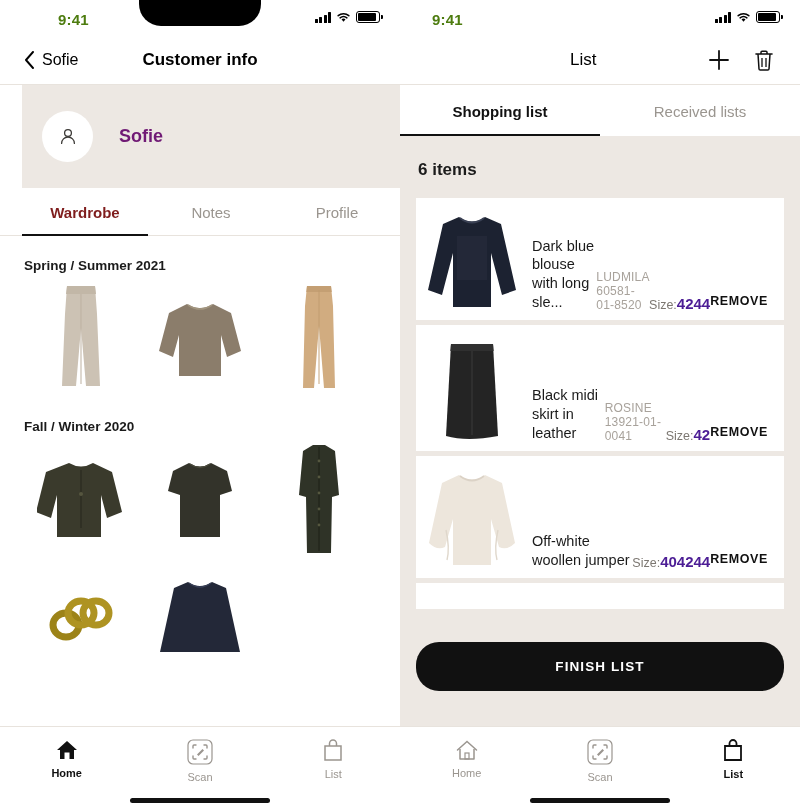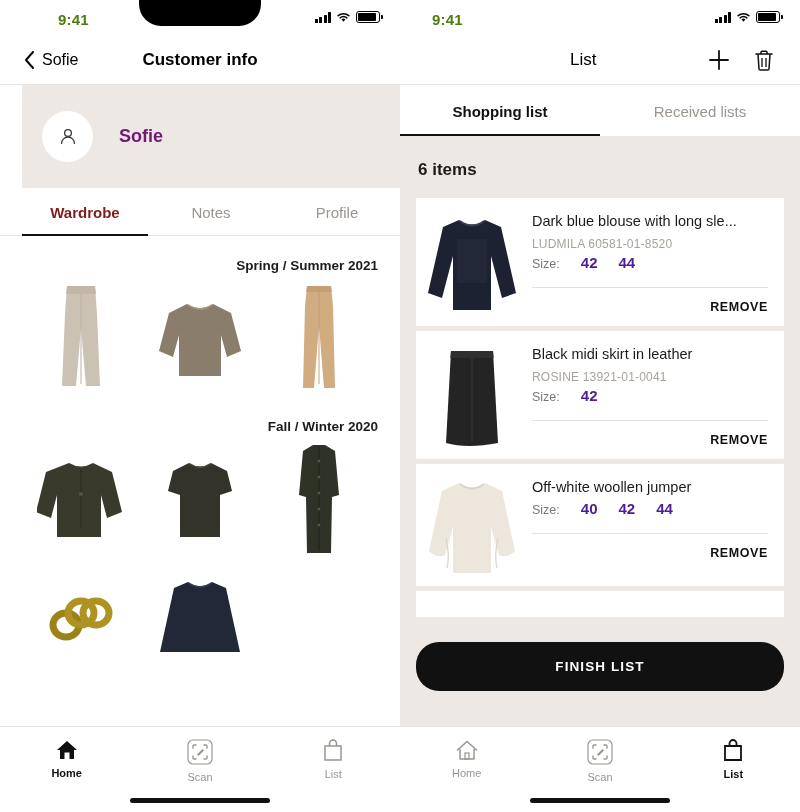--- a/index.html
+++ b/index.html
@@ -75,21 +75,21 @@
   
   .tabs { display: flex; background: #fff; border-bottom: 1px solid #E8E3DD; padding-left: 22px; }
   .tab {
     flex: 1; text-align: center; padding: 16px 0 13px;
     font-size: 15px; color: #9A958F; cursor: pointer;
     border-bottom: 2.5px solid transparent; margin-bottom: -1px;
   }
   .tab.active { color: #7f1d1d; font-weight: bold; border-bottom-color: #111; }
 
   
-  .wardrobe { background: #fff; padding: 22px 22px 0 22px; height: 455px; overflow: hidden; text-align: right; }
+  .wardrobe { background: #fff; padding: 22px 22px 0 22px; height: 455px; overflow: hidden; }
   .season-title { font-size: 13.5px; font-weight: bold; color: #1b1b1b; margin: 0 0 6px 2px; }
   .season-title.second { margin-top: 22px; }
   .garment-grid { display: grid; grid-template-columns: repeat(3, 1fr); }
   .garment { height: 118px; display: flex; align-items: center; justify-content: center; cursor: pointer; }
   .garment svg { display: block; }
 
   
   .list-tabs { display: flex; background: #fff; }
   .ltab {
     flex: 1; text-align: center; padding: 18px 0 14px; font-size: 15px;
@@ -101,24 +101,24 @@
   .items-count { font-size: 17px; font-weight: bold; color: #1b1b1b; padding: 24px 0 18px 18px; }
 
   .cards { padding: 0 16px; height: 430px; overflow: hidden; position: relative; }
   .card {
     background: #fff; display: flex; padding: 14px 16px 8px 0; margin-bottom: 5px;
   }
   .card-thumb {
     width: 112px; flex: 0 0 112px; display: flex; align-items: center; justify-content: center;
     padding: 2px 0;
   }
-  .card-info { flex: 1; padding-left: 4px; display: flex; flex-direction: column; }
+  .card-info { flex: 1; padding-left: 4px; display: flex; flex-direction: row; align-items: flex-end; }
   .card-title { font-size: 14.5px; color: #1b1b1b; line-height: 1.3; }
   .card-sku { font-size: 12px; color: #A8A29B; margin-top: 6px; letter-spacing: .2px; }
-  .card-sizes { margin-top: 3px; display: flex; align-items: baseline; gap: 21px; }
+  .card-sizes { margin-top: 3px; display: flex; align-items: baseline; gap: 0; }
   .size-label { font-size: 12.5px; color: #7C7771; }
   .size-val { font-size: 15px; font-weight: bold; color: #4c1d95; }
   .card-divider { border-top: 1px solid #E6E1DB; margin-top: 16px; }
   .card-remove {
     text-align: right; font-size: 12.5px; font-weight: bold; letter-spacing: .6px;
     color: #111; padding: 12px 0 4px 0; cursor: pointer;
   }
   .card.partial { height: 26px; padding: 0; overflow: hidden; }
 
   .finish-wrap { padding: 14px 16px 0 16px; background: #EDE8E3; }

